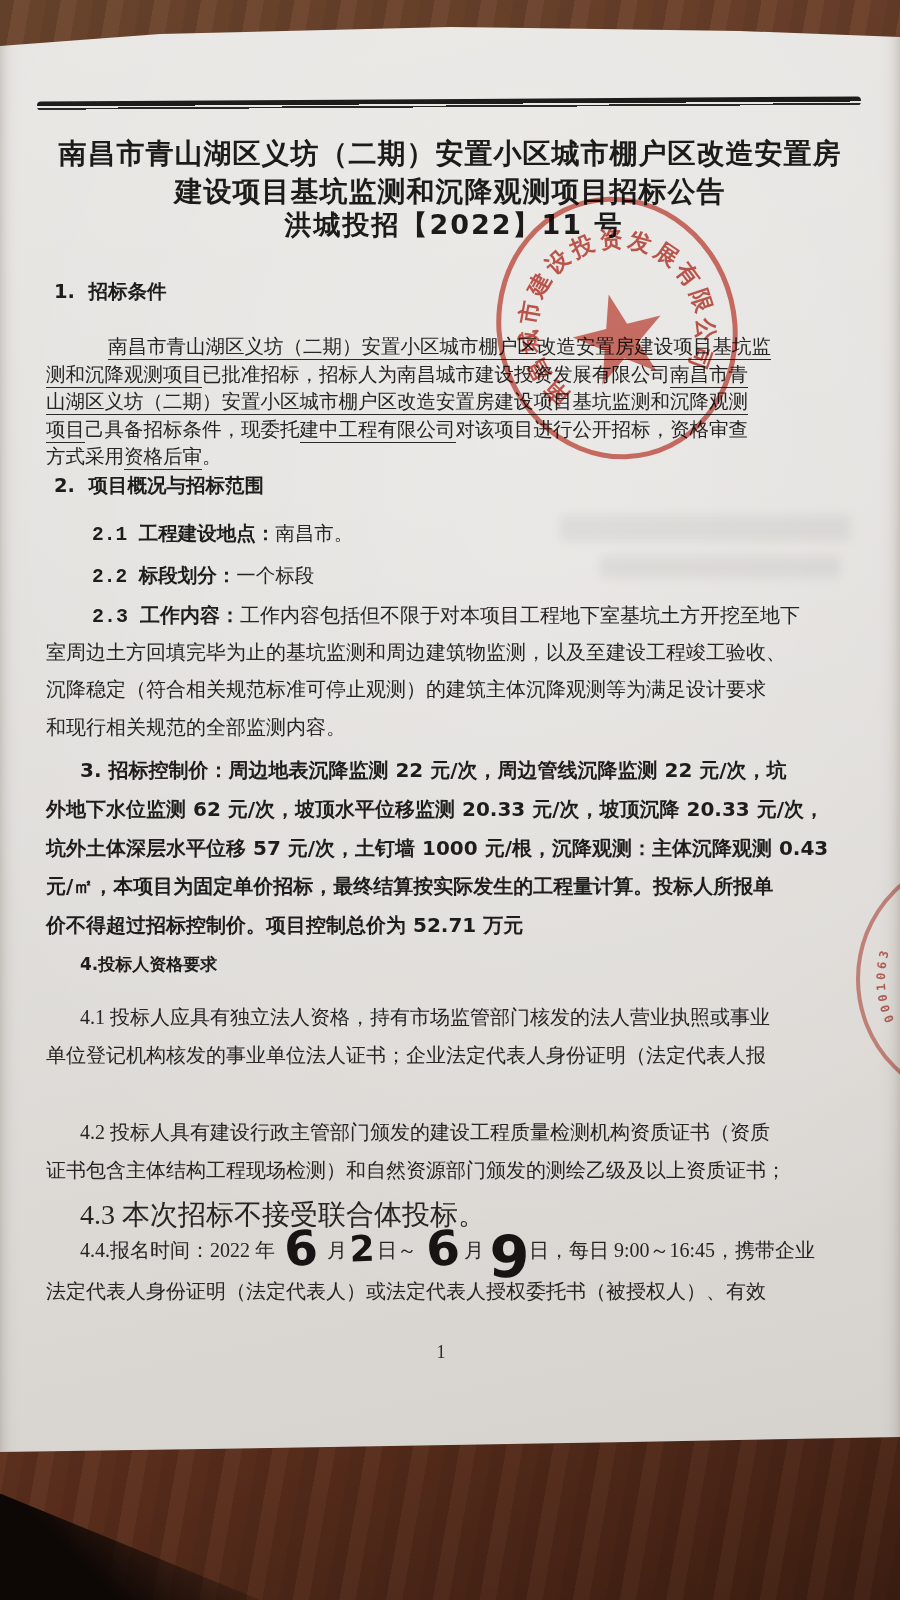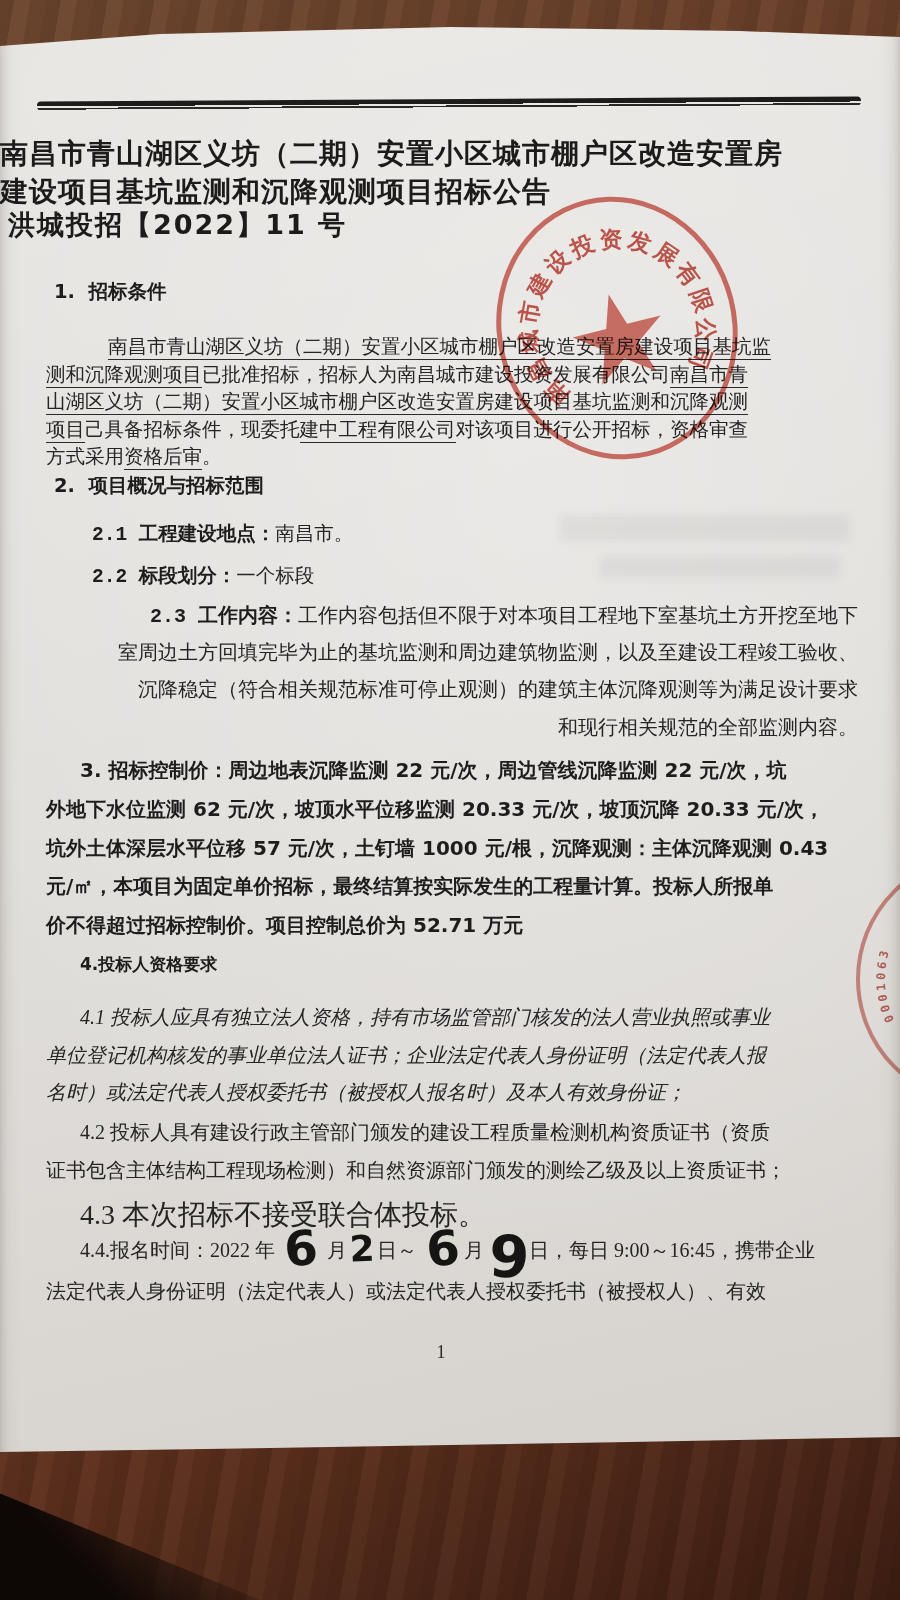--- a/index.html
+++ b/index.html
@@ -35,43 +35,43 @@
   .bleed.b2{left:600px;top:556px;width:240px;height:22px;}
   
   .rule{
     position:absolute;left:37px;top:99px;width:824px;height:9px;
     transform:rotate(-0.35deg);border-radius:4px;
     background:linear-gradient(#1d1c1a 0 55%, rgba(0,0,0,0) 55% 72%, #2a2926 72% 92%, rgba(0,0,0,0) 92%);
   }
   
   .txt{color:#222120;}
   .title{
-    position:absolute;left:0;right:0;text-align:left;
+    position:absolute;left:0;right:0;text-align:center;
     font-family:"DejaVu Sans","Liberation Sans",sans-serif;
     font-weight:700;color:#1c1b1a;letter-spacing:1px;white-space:pre;
   }
   .t1{top:135px;font-size:28px;}
   .t2{top:173px;font-size:28px;}
   .t3{top:207px;font-size:27px;letter-spacing:2px;padding-left:8px;}
   .blk{position:absolute;left:46px;width:812px;white-space:pre;font-size:19.5px;color:#262524;}
   .blk .line{white-space:pre;}
   .h{font-family:"DejaVu Sans","Liberation Sans",sans-serif;font-weight:700;color:#1e1d1c;}
   .sec1h{top:278px;padding-left:8px;}
   .sec2h{top:472px;padding-left:8px;}
   .sec4h{top:953px;padding-left:34px;font-size:17px;}
   .para1{top:333px;}
   .para1 .line{height:27.6px;}
   .item21{top:520px;}
   .item22{top:562px;}
   .item23{top:602px;font-size:20px;}
-  .item23 .line{height:37.2px;text-align:right;}
+  .item23 .line{height:37.2px;}
   .sec3{top:757px;font-size:20px;}
   .sec3 .line{height:38.8px;}
   .sec3 span{font-weight:700;font-family:"DejaVu Sans","Liberation Sans",sans-serif;color:#1e1d1c;}
-  .item41{top:1004px;font-size:20px;font-style:italic;}
+  .item41{top:1004px;font-size:20px;}
   .item41 .line{height:37.5px;}
   .item42{top:1119px;font-size:20px;}
   .item42 .line{height:38px;}
   .item43{top:1196px;font-size:28px;}
   .item44{top:1237px;font-size:20px;}
   .item44 .line{height:41px;}
   .ind1 .line:first-child{padding-left:62px;}
   .ind2 .line:first-child{padding-left:34px;}
   .u{border-bottom:1.6px solid #2b2a29;padding-bottom:2px;}
   .b{font-weight:700;font-family:Liberation Mono, monospace;color:#1e1d1c;margin-left:12px;}
@@ -135,21 +135,21 @@
   <div class="blk para1 ind1"><div class="line"><span class="u">南昌市青山湖区义坊（二期）安置小区城市棚户区改造安置房建设项目基坑监</span></div><div class="line"><span class="u">测和沉降观测项目</span><span>已批准招标，招标人为南昌城市建设投资发展有限公司</span><span class="u">南昌市青</span></div><div class="line"><span class="u">山湖区义坊（二期）安置小区城市棚户区改造安置房建设项目基坑监测和沉降观测</span></div><div class="line"><span class="u">项目</span><span>己具备招标条件，现委托</span><span class="u">建中工程有限公司</span><span>对该项目进行公开招标，资格审查</span></div><div class="line"><span>方式采用</span><span class="u">资格后审</span><span>。</span></div></div>
 
   <div class="blk h sec2h txt">2.  项目概况与招标范围</div>
   <div class="blk item21 ind2"><div class="line"><span class="b">2.1 工程建设地点：</span><span>南昌市。</span></div></div>
   <div class="blk item22 ind2"><div class="line"><span class="b">2.2 标段划分：</span><span>一个标段</span></div></div>
   <div class="blk item23 ind2"><div class="line"><span class="b">2.3 工作内容：</span><span>工作内容包括但不限于对本项目工程地下室基坑土方开挖至地下</span></div><div class="line"><span>室周边土方回填完毕为止的基坑监测和周边建筑物监测，以及至建设工程竣工验收、</span></div><div class="line"><span>沉降稳定（符合相关规范标准可停止观测）的建筑主体沉降观测等为满足设计要求</span></div><div class="line"><span>和现行相关规范的全部监测内容。</span></div></div>
 
   <div class="blk sec3 ind2"><div class="line"><span>3. 招标控制价：周边地表沉降监测 22 元/次，周边管线沉降监测 22 元/次，坑</span></div><div class="line"><span>外地下水位监测 62 元/次，坡顶水平位移监测 20.33 元/次，坡顶沉降 20.33 元/次，</span></div><div class="line"><span>坑外土体深层水平位移 57 元/次，土钉墙 1000 元/根，沉降观测：主体沉降观测 0.43</span></div><div class="line"><span>元/㎡，本项目为固定单价招标，最终结算按实际发生的工程量计算。投标人所报单</span></div><div class="line"><span>价不得超过招标控制价。项目控制总价为 52.71 万元</span></div></div>
 
   <div class="blk h sec4h txt">4.投标人资格要求</div>
-  <div class="blk item41 ind2"><div class="line"><span>4.1 投标人应具有独立法人资格，持有市场监管部门核发的法人营业执照或事业</span></div><div class="line"><span>单位登记机构核发的事业单位法人证书；企业法定代表人身份证明（法定代表人报</span></div><div class="line"><span>名时）或法定代表人授权委托书（被授权人报名时）及本人有效身份证；</span></div></div>
+  <div class="blk item41 ind2"><div class="line"><span>4.1 投标人应具有独立法人资格，持有市场监管部门核发的法人营业执照或事业</span></div><div class="line"><span>单位登记机构核发的事业单位法人证书；企业法定代表人身份证明（法定代表人报</span></div></div>
   <div class="blk item42 ind2"><div class="line"><span>4.2 投标人具有建设行政主管部门颁发的建设工程质量检测机构资质证书（资质</span></div><div class="line"><span>证书包含主体结构工程现场检测）和自然资源部门颁发的测绘乙级及以上资质证书；</span></div></div>
   <div class="blk item43 ind2"><div class="line"><span>4.3 本次招标不接受联合体投标。</span></div></div>
   <div class="blk item44 ind2"><div class="line"><span>4.4.报名时间：2022 年 </span><span class="hw">6</span><span> 月</span><span class="hw sm">2</span><span>日～ </span><span class="hw">6</span><span>月 </span><span class="hw lg">9</span><span>日，每日 9:00～16:45，携带企业</span></div><div class="line"><span>法定代表人身份证明（法定代表人）或法定代表人授权委托书（被授权人）、有效</span></div></div>
 
   <div class="pageno">1</div>
 
   <div class="seal seal-main">
     <div class="arc">
         <span style="transform: rotate(-123deg) translateY(-89px);">南</span>
         <span style="transform: rotate(-104deg) translateY(-89px);">昌</span>

